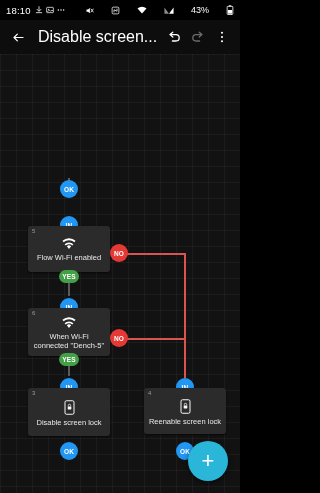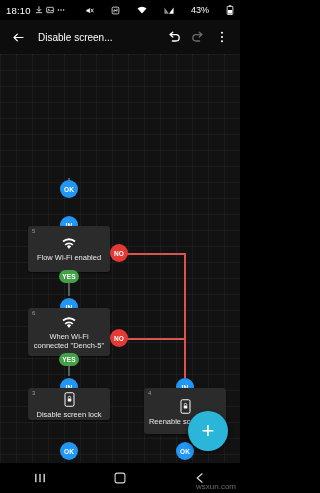--- a/index.html
+++ b/index.html
@@ -44,21 +44,21 @@
   .appbar {
     height: 34px;
     background: #0d0d0d;
     display: flex;
     align-items: center;
     padding: 0 6px;
     flex: 0 0 auto;
   }
   .appbar-title {
     color: #fff;
-    font-size: 10px;
+    font-size: 16px;
     margin-left: 8px;
     flex: 1;
     white-space: nowrap;
     overflow: hidden;
   }
   .icon-btn {
     width: 24px; height: 24px;
     display: flex; align-items: center; justify-content: center;
     color: #fff;
   }
@@ -292,21 +292,21 @@
                 <path fill="#fff" d="M12 16.5l3.2-4a4.7 4.7 0 0 0-6.4 0zM12 9.5c1.9 0 3.6.7 4.9 1.9l1.7-2.1A10.3 10.3 0 0 0 12 6.6a10.3 10.3 0 0 0-6.6 2.7l1.7 2.1A7.3 7.3 0 0 1 12 9.5zM12 3.3c3.1 0 5.9 1.1 8.1 3l1.7-2.1A14.8 14.8 0 0 0 12 .4 14.8 14.8 0 0 0 2.2 4.2l1.7 2.1a12.4 12.4 0 0 1 8.1-3z"></path>
               </svg>
           </span>
           <span class="node-label">When Wi-Fi connected "Dench-5"</span>
         </div>
       </div>
       <div class="port port-no" style="left:110px; top:275px;">NO</div>
       <div class="port port-yes" style="left:59px; top:299px;">YES</div>
 
       <div class="port port-in" style="left:60px; top:324px;">IN</div>
-      <div class="node" style="left:28px; top:334px; width:82px; height:32px;">
+      <div class="node" style="left:28px; top:334px; width:82px; height:48px;">
         <span class="node-num">3</span>
         <div class="node-body">
           <span class="node-glyph">
             <svg width="11" height="15" viewBox="0 0 14 20">
                 <rect x="1" y="1" width="12" height="18" rx="2" stroke="#fff" stroke-width="1.3" fill="none"></rect>
                 <rect x="4.6" y="8.5" width="4.8" height="4" rx="0.6" fill="#fff"></rect>
                 <path d="M5.4 8.5V7.3a1.6 1.6 0 0 1 3.2 0v1.2" stroke="#fff" stroke-width="1" fill="none"></path>
               </svg>
           </span>
           <span class="node-label">Disable screen lock</span>
@@ -327,34 +327,14 @@
           </span>
           <span class="node-label">Reenable screen lock</span>
         </div>
       </div>
       <div class="port port-ok" style="left:176px; top:388px;">OK</div>
 
       <div class="fab">+</div>
     </div>
   </div>
 
-  <div class="navbar">
-    <span>
-      <svg width="14" height="14" viewBox="0 0 20 20">
-          <rect x="3" y="4" width="2" height="12" fill="#d8d8d8"></rect>
-          <rect x="9" y="4" width="2" height="12" fill="#d8d8d8"></rect>
-          <rect x="15" y="4" width="2" height="12" fill="#d8d8d8"></rect>
-        </svg>
-    </span>
-    <span>
-      <svg width="14" height="14" viewBox="0 0 20 20">
-          <rect x="3" y="3" width="14" height="14" rx="3" stroke="#d8d8d8" stroke-width="1.6" fill="none"></rect>
-        </svg>
-    </span>
-    <span>
-      <svg width="14" height="14" viewBox="0 0 20 20">
-          <path d="M13 4l-7 6 7 6" stroke="#d8d8d8" stroke-width="1.7" fill="none" stroke-linecap="round" stroke-linejoin="round"></path>
-        </svg>
-    </span>
-    <span class="watermark">wsxun.com</span>
-  </div>
 
 </div>
 
 </body></html>

